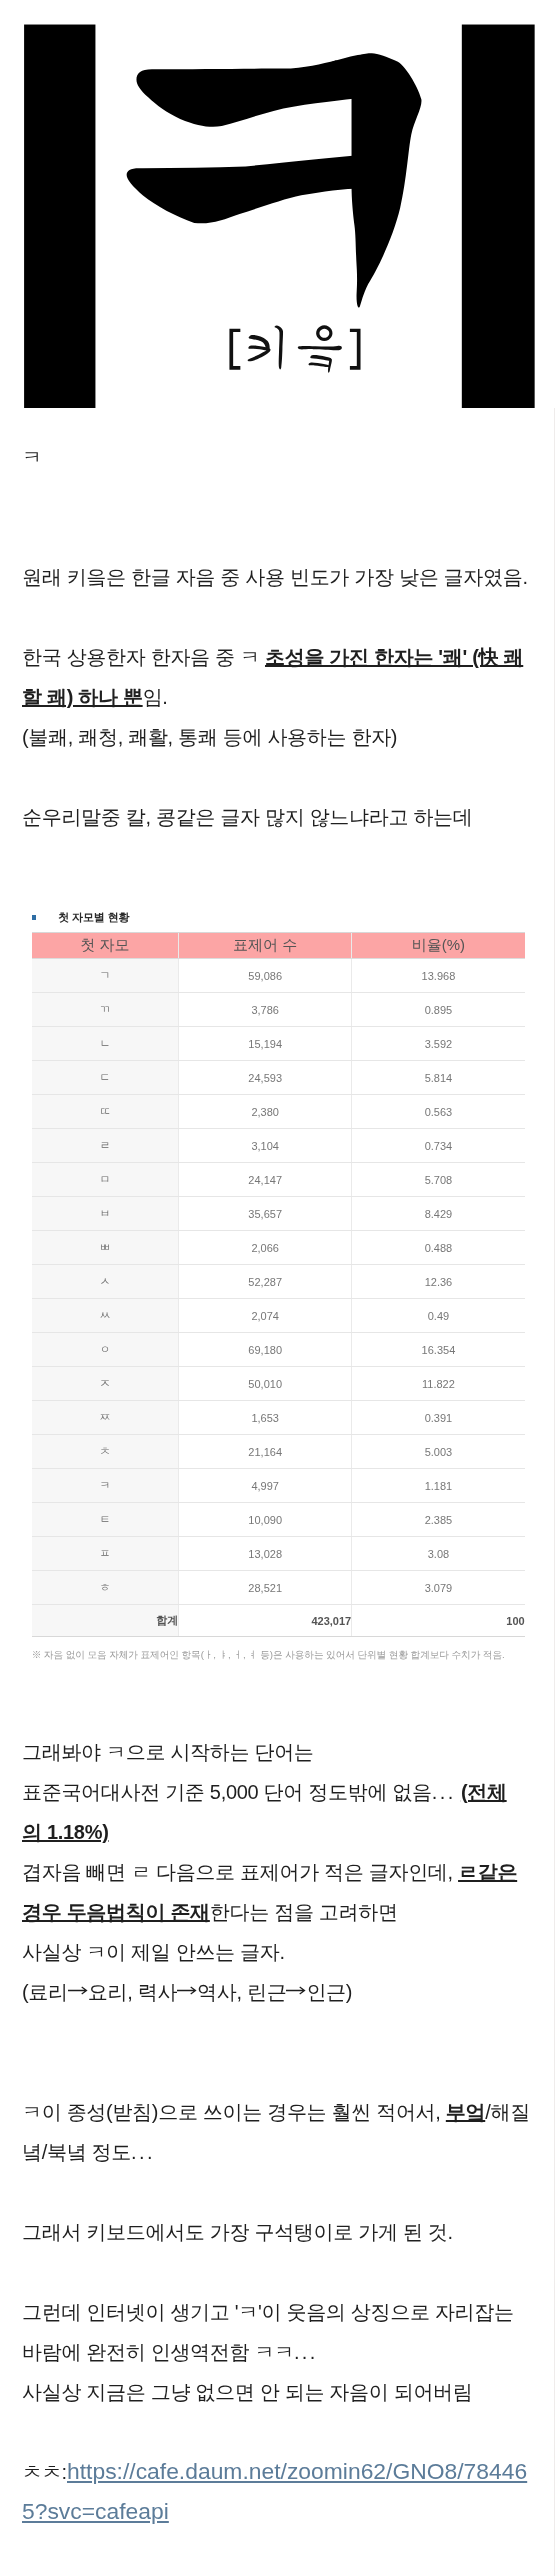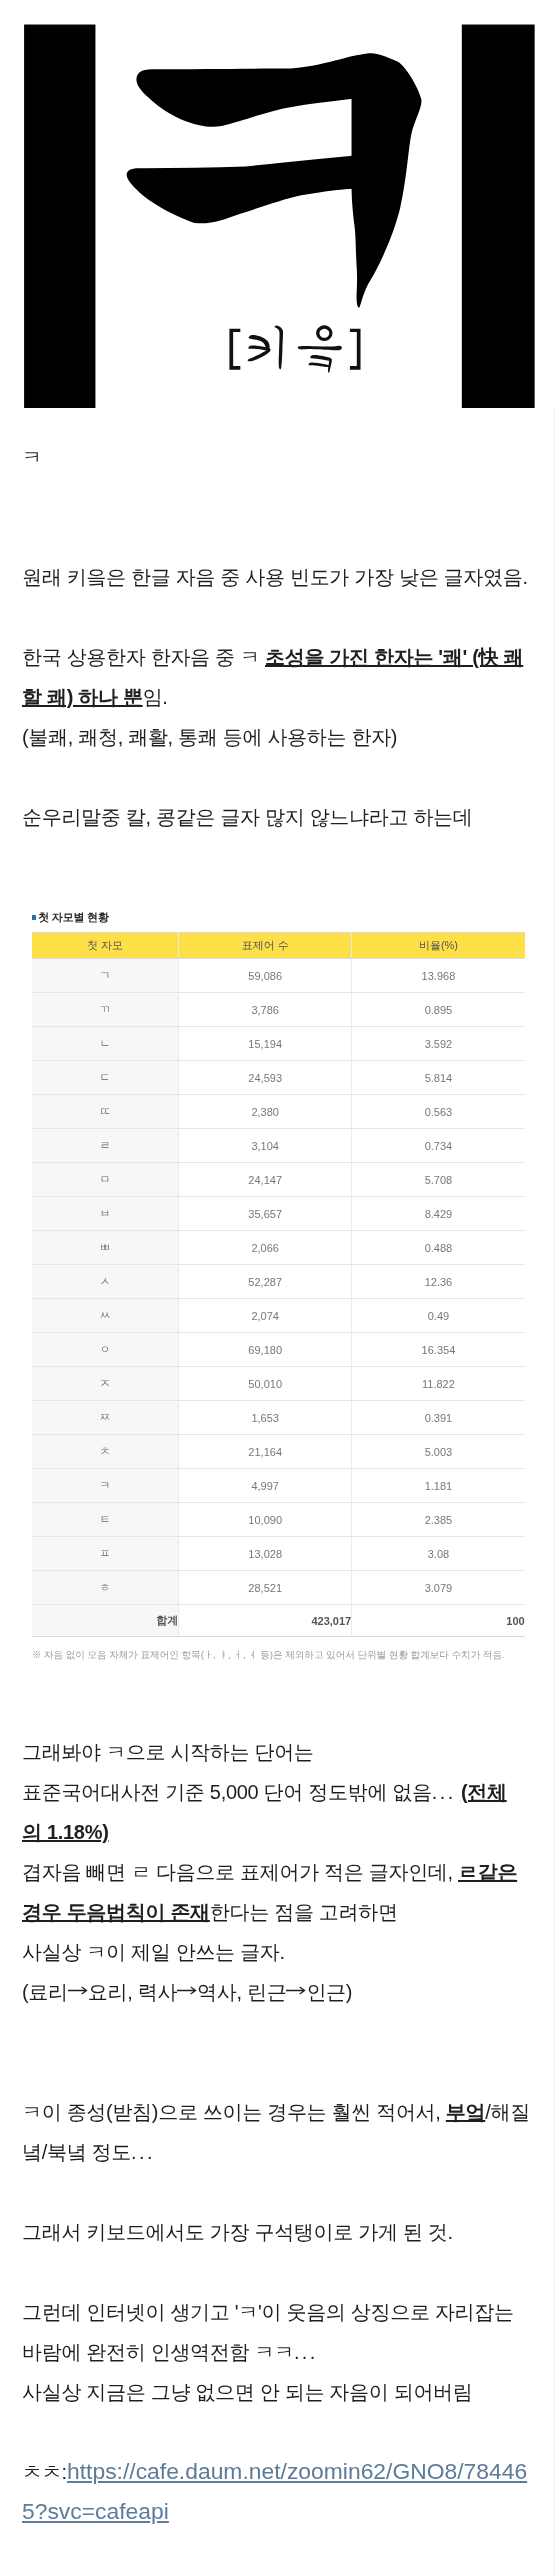--- a/index.html
+++ b/index.html
@@ -21,26 +21,26 @@
      display:inline-block;transform:scaleX(1.059);transform-origin:left center;}
   .body a{color:#5c7c99;text-decoration:underline;}
   .dots{letter-spacing:2.4px;}
   .ar{display:inline-block;width:20px;height:1em;position:relative;vertical-align:baseline;}
   .ar svg{position:absolute;left:0;bottom:0.20em;}
 
   .body2{top:1732px;}
   
   .tblwrap{position:absolute;left:25px;top:910px;width:506px;}
   .tbl-title{font-size:11px;color:#2b2b2b;font-weight:700;line-height:15px;letter-spacing:-0.1px;
-     display:flex;align-items:center;gap:2px;padding-left:6.7px;font-family:Liberation Serif, serif;}
+     display:flex;align-items:center;gap:22px;padding-left:6.7px;}
   .tbl-title .bul{width:4.5px;height:4.5px;background:#2e6da4;display:inline-block;}
   table{border-collapse:collapse;width:492px;margin-left:6.7px;margin-top:7.4px;table-layout:fixed;
      font-size:11px;color:#777;}
   table th,table td{border-bottom:0.7px solid #e6e6e6;text-align:center;padding:0;}
-  table thead th{height:25px;background:#fde047;color:#555;font-weight:400;font-size:11px;
+  table thead th{height:25px;background:#fca5a5;color:#555;font-weight:400;font-size:15px;
      border-top:0.7px solid #d8d8d8;border-bottom:0.7px solid #dcdcdc;}
   table tbody td{height:33px;font-size:11px;}
   table tbody td.c0{background:#f7f7f7;color:#666;}
   table tbody tr.total td{font-weight:700;color:#555;border-bottom:0.7px solid #d8d8d8;height:30.5px;text-align:right;}
   table .vsep{border-left:0.7px solid #eaeaea;}
   .tbl-note{font-size:9.7px;color:#9a9a9a;margin-top:12.6px;margin-left:6.7px;letter-spacing:-0.1px;}
 </style>
 </head>
 <body>
 
@@ -291,21 +291,21 @@
             <td class="vsep">28,521</td>
             <td class="vsep">3.079</td>
           </tr>
           <tr class="total">
             <td class="c0">합계</td>
             <td class="vsep">423,017</td>
             <td class="vsep">100</td>
           </tr>
         </tbody>
     </table>
-    <div class="tbl-note">※ 자음 없이 모음 자체가 표제어인 항목(ㅏ, ㅑ, ㅓ, ㅕ 등)은 제외하고 있어서 단위별 현황 합계보다 수치가 적음.</div>
+    <div class="tbl-note">※ 자음 없이 모음 자체가 표제어인 항목(ㅏ, ㅑ, ㅓ, ㅕ 등)은 사용하는 있어서 단위별 현황 합계보다 수치가 적음.</div>
   </div>
 
   <div class="body body2">
       <span class="ln"><span>그래봐야 ㅋ으로 시작하는 단어는</span></span>
       <span class="ln"><span>표준국어대사전 기준 5,000 단어 정도밖에 없음</span><span class="dots">...</span><span> </span><b>(전체</b></span>
       <span class="ln"><b>의 1.18%)</b></span>
       <span class="ln"><span>겹자음 빼면 ㄹ 다음으로 표제어가 적은 글자인데, </span><b>ㄹ같은</b></span>
       <span class="ln"><b>경우 두음법칙이 존재</b><span>한다는 점을 고려하면</span></span>
       <span class="ln"><span>사실상 ㅋ이 제일 안쓰는 글자.</span></span>
       <span class="ln"><span>(료리</span><span class="ar"><svg width="20" height="9" viewBox="0 0 27 12">

